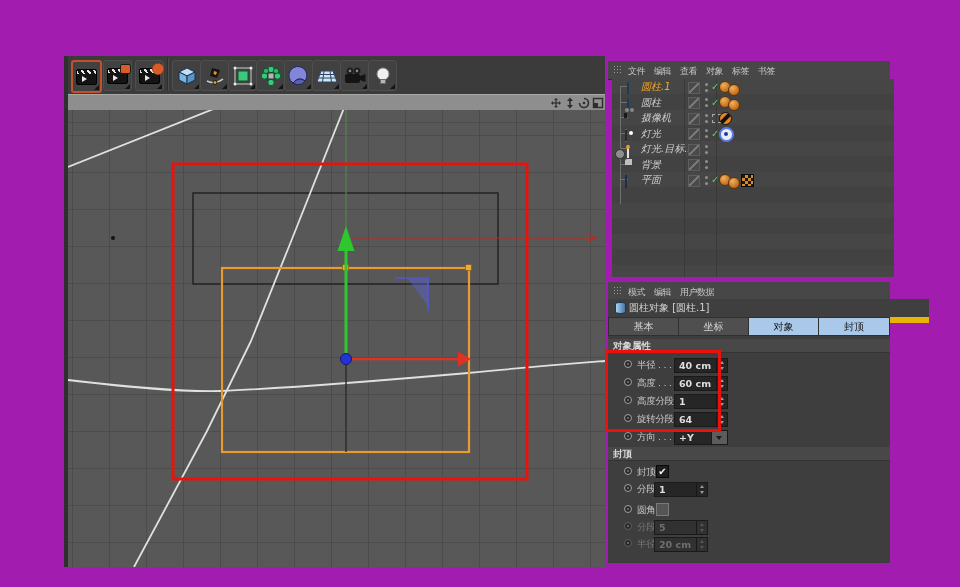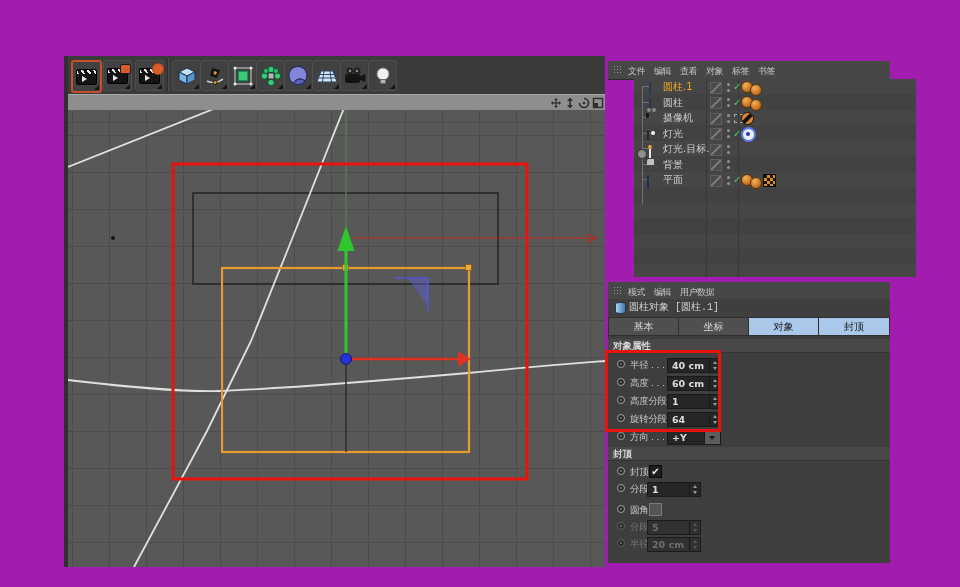--- a/index.html
+++ b/index.html
@@ -31,22 +31,22 @@
       repeating-linear-gradient(90deg,#4c4c4c 0 1px,transparent 1px 37px),
       repeating-linear-gradient(180deg,#4c4c4c 0 1px,transparent 1px 37px);
     background-position:4px 25px;}
   .vp-left-sliver{left:64px;top:56px;width:4px;height:511px;background:#2f2f2f;}
 
   
   .menubar{background:#474747;border-bottom:1px solid #2c2c2c;font-size:9px;color:#c6c6c6;}
   .menu-item{position:absolute;top:4px;letter-spacing:-0.5px;cursor:default;}
   .grip{position:absolute;left:5px;top:4px;width:10px;height:9px;
         background-image:radial-gradient(#9a9a9a 0.8px,transparent 1px);background-size:3px 3px;}
-  .om-list{left:634px;top:79px;width:282px;height:198px;
-     background:repeating-linear-gradient(180deg,#464646 0 15.5px,#424242 15.5px 31px);}
+  .om-list{left:612px;top:79px;width:282px;height:198px;
+     background:repeating-linear-gradient(180deg,#464646 0 15.5px,#424242 15.5px 31px);font-style:italic;}
   .om-colsep{position:absolute;top:0;width:1px;height:198px;background:#393939;}
   .om-tree{position:absolute;left:8px;top:7px;width:1px;height:118px;background:#707070;}
   .om-row{position:absolute;left:0;width:282px;height:15.5px;font-size:10px;line-height:15px;}
   .om-row .tick{position:absolute;left:8px;top:7px;width:8px;height:1px;background:#707070;}
   .om-name{position:absolute;left:29px;top:0;color:#cfcfcf;white-space:nowrap;}
   .om-name.sel{color:#f5a623;}
   .oicon{position:absolute;left:13px;top:2px;width:13px;height:11px;}
   .chip{position:absolute;left:76px;top:2.5px;width:10px;height:10px;background:#4a4a4a;border:1px solid #5e5e5e;
         background-image:linear-gradient(135deg,transparent 44%,#787878 44%,#787878 56%,transparent 56%);}
   .vdots{position:absolute;left:93px;top:3.5px;width:3px;height:3px;border-radius:50%;background:#8f8f8f;box-shadow:0 6px 0 #8f8f8f;}
@@ -76,28 +76,28 @@
   .ic-ltgt::after{content:"";position:absolute;right:-1px;top:0;width:4px;height:4px;border-radius:50%;background:#e09a30;}
   .ic-bg{width:12px;height:11px;position:relative;}
   .ic-bg::before{content:"";position:absolute;left:0;top:0;width:7px;height:6px;background:#c0c0c0;border-radius:2px 0 0 0;}
   .ic-bg::after{content:"";position:absolute;right:0;bottom:0;width:8px;height:8px;border-radius:50%;background:#8e8e8e;border:1px solid #333;}
   .ic-plane{width:11px;height:6px;margin-top:4px;transform:skewX(-24deg);background:linear-gradient(180deg,#a9cdec,#5f87c0);border:1px solid #1a3050;}
   .ic-sky{width:10px;height:10px;border-radius:50%;background:#7b94c8;border:1px solid #2a3a60;position:relative;overflow:hidden;}
   .ic-sky::before{content:"";position:absolute;left:4px;top:0;width:1px;height:10px;background:#b9c9e8;}
   .ic-sky::after{content:"";position:absolute;left:0;top:4px;width:10px;height:1px;background:#b9c9e8;}
 
   
-  .am-title{left:608px;top:299px;width:282px;height:18px;background:#3f3f3f;border-bottom:6px solid #eab308;font-size:10px;color:#d2d2d2;line-height:18px;font-family:Liberation Mono, monospace;}
+  .am-title{left:608px;top:299px;width:321px;height:18px;background:#3f3f3f;border-bottom:6px solid #eab308;font-size:10px;color:#d2d2d2;line-height:18px;}
   .tabs{left:608px;top:317px;width:282px;height:19px;background:#303030;}
   .tab{position:absolute;top:1px;height:17px;width:69px;background:#4f4f4f;color:#d6d6d6;font-size:10px;text-align:center;line-height:17px;}
   .tab.active{background:#aac8ea;color:#161616;}
   .am-content{left:608px;top:336px;width:282px;height:227px;background:#3e3e3e;}
   .sec-head{position:absolute;left:0;width:282px;height:14px;background:#484848;border-bottom:1px solid #343434;
             font-size:9.5px;font-weight:bold;color:#d8d8d8;line-height:14px;padding-left:5px;box-sizing:border-box;}
-  .prow{position:absolute;left:4px;width:226px;height:16px;font-size:9.5px;line-height:15px;}
+  .prow{position:absolute;left:11px;width:226px;height:16px;font-size:9.5px;line-height:15px;}
   .keydot{position:absolute;left:5px;top:3px;width:8px;height:8px;border-radius:50%;border:1.5px solid #a2a2a2;background:#2a2a2a;box-sizing:border-box;}
   .keydot::after{content:"";position:absolute;left:1.5px;top:1.5px;width:2px;height:2px;border-radius:50%;background:#777;}
   .prow.dis .keydot{border-color:#5f5f5f;}
   .plabel{position:absolute;left:18px;color:#c8c8c8;white-space:nowrap;letter-spacing:-0.3px;}
   .prow.dis .plabel{color:#757575;}
   .field{position:absolute;top:0.5px;width:52px;height:13px;background:#262626;border:1px solid #1a1a1a;color:#dedede;font-weight:bold;}
   .field .val{position:absolute;left:4px;top:0;font-size:9.5px;line-height:13px;}
   .spin{position:absolute;right:0;top:0;width:10px;height:13px;border-left:1px solid #181818;}
   .spin::before{content:"";position:absolute;left:2.5px;top:2px;border-left:2.5px solid transparent;border-right:2.5px solid transparent;border-bottom:3px solid #9a9a9a;}
   .spin::after{content:"";position:absolute;left:2.5px;bottom:2px;border-left:2.5px solid transparent;border-right:2.5px solid transparent;border-top:3px solid #9a9a9a;}

